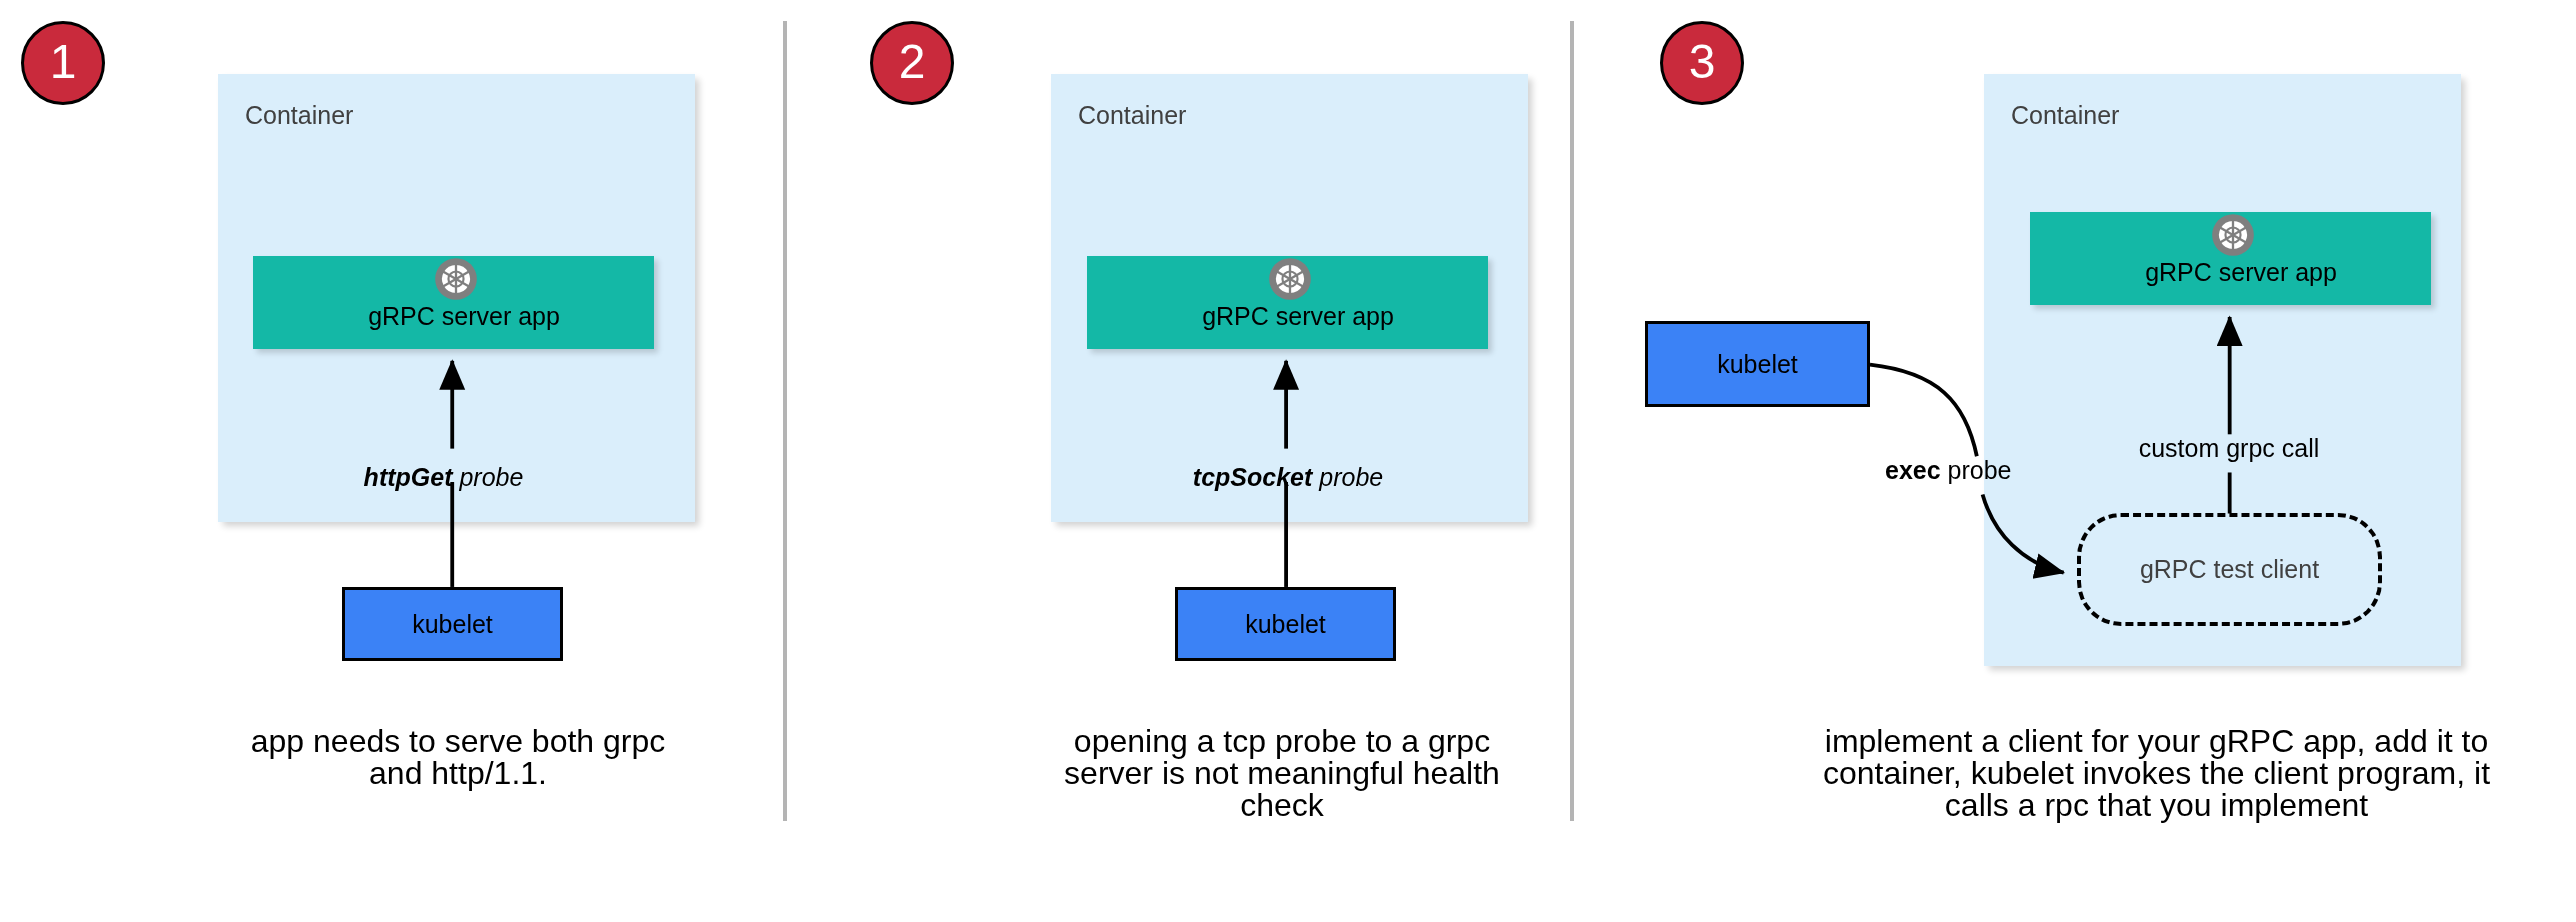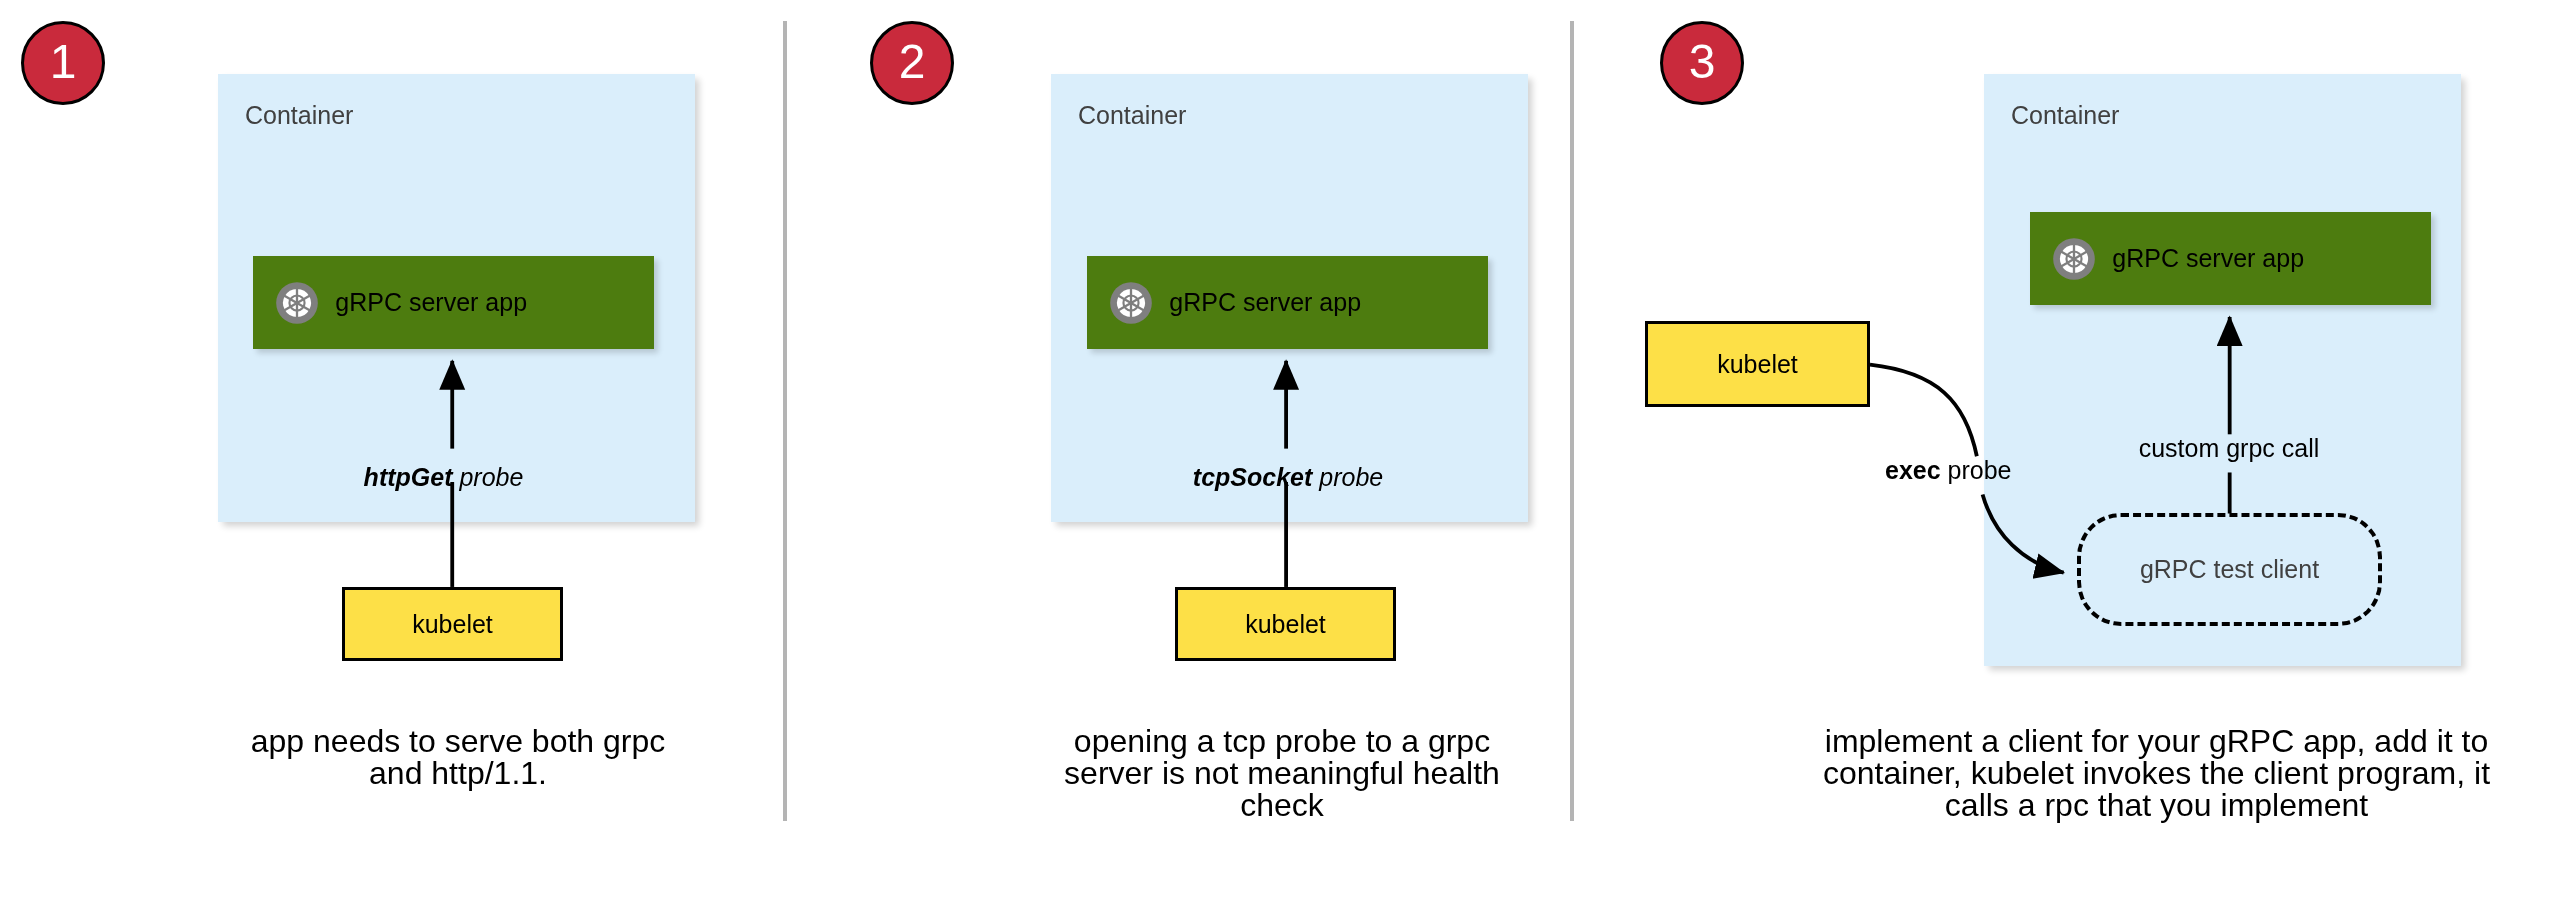--- a/index.html
+++ b/index.html
@@ -60,43 +60,44 @@
     left: 27px;
     top: 27px;
     font-size: 25px;
     color: #404040;
     white-space: nowrap;
   }
 
   
   .app-card {
     position: absolute;
-    background: #4d7c0f;
+    background: #14b8a6;
     box-shadow: 3.8px 3.8px 5.7px rgba(0,0,0,0.16);
     box-sizing: border-box;
     display: flex;
     align-items: center;
     padding-left: 21px;
+    flex-direction: column;
   }
   .app-card .grpc-icon {
     flex: 0 0 auto;
     width: 46px;
     height: 46px;
     margin-right: 15.3px;
   }
   .app-card .app-label {
     font-size: 25px;
     white-space: nowrap;
     color: #000000;
   }
 
   
   .kubelet-box {
     position: absolute;
-    background: #fde047;
+    background: #3b82f6;
     border: 3.8px solid #000000;
     box-sizing: border-box;
     display: flex;
     align-items: center;
     justify-content: center;
   }
   .kubelet-box span {
     font-size: 25px;
     color: #000000;
     white-space: nowrap;

